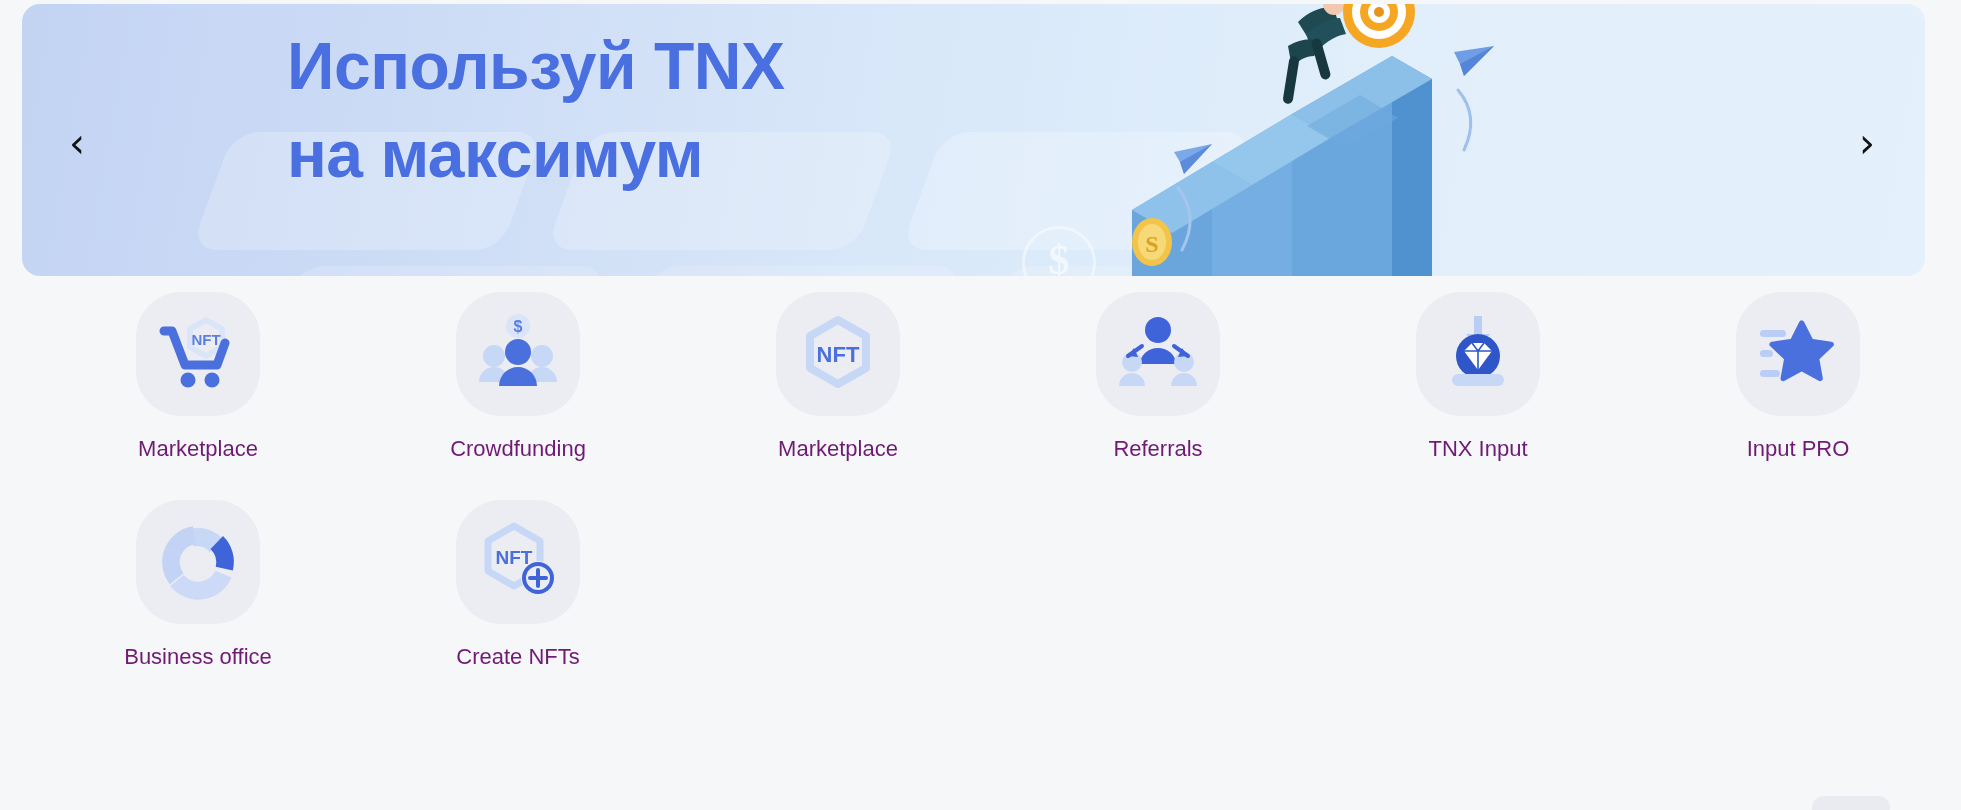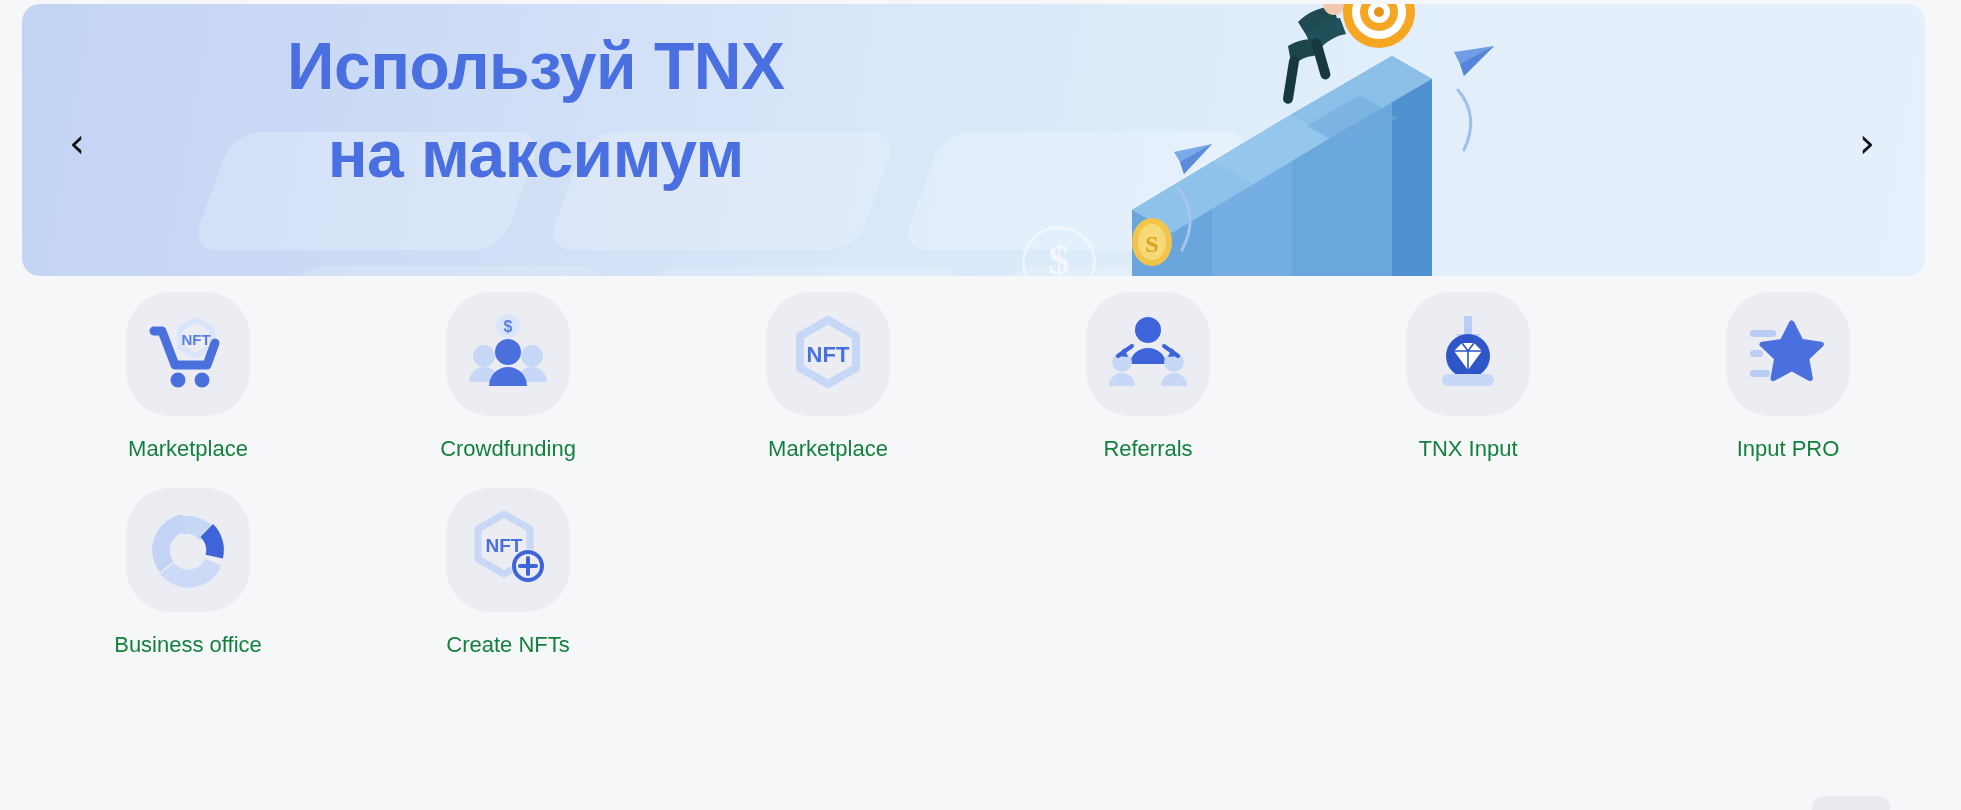--- a/index.html
+++ b/index.html
@@ -76,21 +76,20 @@
     position: absolute;
     left: 265px;
     top: 18px;
     color: #4a6fe0;
     font-size: 66px;
     line-height: 88px;
     font-weight: 800;
     letter-spacing: -0.5px;
     white-space: pre-line;
     text-shadow: 0 1px 0 rgba(255,255,255,.25);
-    text-align: center;
   }
 
   
   .illus {
     position: absolute;
     left: 1080px;
     top: -10px;
     width: 460px;
     height: 290px;
   }
@@ -116,22 +115,22 @@
 
   
   .grid {
     position: absolute;
     left: 0;
     top: 292px;
     width: 1919px;
     display: grid;
     grid-template-columns: repeat(6, 320px);
     justify-content: start;
-    padding-left: 28px;
-    row-gap: 26px;
+    padding-left: 38px;
+    row-gap: 38px;
     box-sizing: border-box;
   }
   .cell {
     width: 320px;
     display: flex;
     flex-direction: column;
     align-items: center;
     cursor: pointer;
   }
   .tile {
@@ -143,21 +142,21 @@
     align-items: center;
     justify-content: center;
     position: relative;
   }
   
   .tile { border-radius: 45px; }
 
   .cell-label {
     margin-top: 20px;
     font-size: 22px;
-    color: #15803d;
+    color: #701a75;
     font-family: "Liberation Sans", sans-serif;
     text-align: right;
     white-space: nowrap;
   }
 
   .tile svg { display: block; }
 
   
   .bottom-chip {
     position: absolute;

